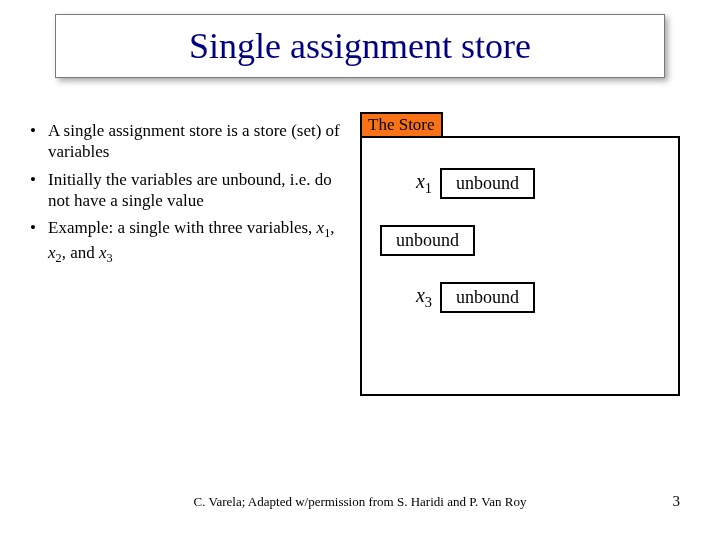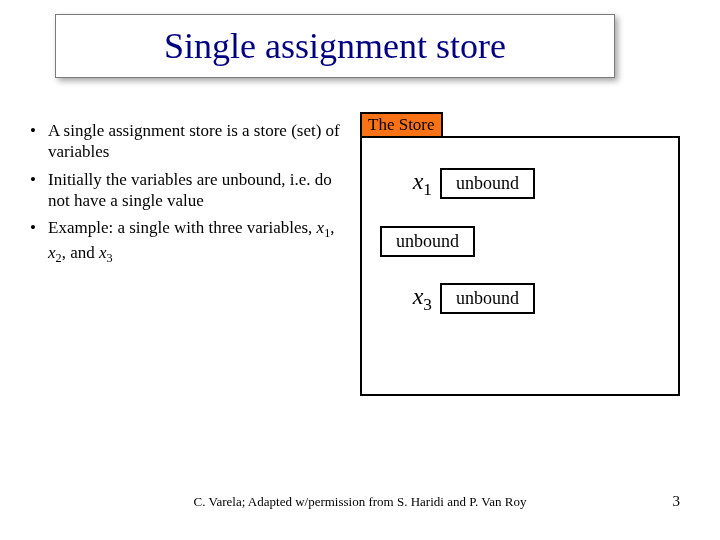--- a/index.html
+++ b/index.html
@@ -1,32 +1,32 @@
 <!DOCTYPE html>
 <html><head>
 <meta charset="utf-8">
 <style>
   * { box-sizing: border-box; margin: 0; padding: 0; }
   html, body { width: 720px; height: 540px; background: #fff; font-family: "Times New Roman", Times, serif; color: #000; overflow: hidden; }
   .slide { position: relative; width: 720px; height: 540px; }
-  .title-box { position: absolute; left: 55px; top: 14px; width: 560px; height: 64px; border: 1px solid #7a7a7a; box-shadow: 3px 3px 6px rgba(0,0,0,0.35); display: flex; align-items: center; justify-content: center; background: #fff; }
+  .title-box { position: absolute; left: 55px; top: 14px; width: 610px; height: 64px; border: 1px solid #7a7a7a; box-shadow: 3px 3px 6px rgba(0,0,0,0.35); display: flex; align-items: center; justify-content: center; background: #fff; }
   .title { font-size: 36px; color: #000080; }
   .content { position: absolute; left: 30px; top: 120px; right: 30px; display: flex; }
   .bullets { width: 320px; font-size: 17px; line-height: 1.25; }
   .bullets ul { list-style: none; padding-left: 0; }
   .bullets li { display: flex; margin-bottom: 6px; }
   .bullets li .dot { width: 18px; flex: 0 0 18px; }
   .bullets li .txt { flex: 1; }
   .ital { font-style: italic; }
   .sub { font-size: 0.72em; vertical-align: sub; }
   .right { position: relative; flex: 1; }
   .store-label { position: absolute; left: 10px; top: -8px; font-size: 17px; border: 2px solid #000; padding: 1px 6px; background: #f97316; z-index: 2; }
   .store-box { position: absolute; left: 10px; top: 16px; width: 320px; height: 260px; border: 2px solid #000; padding: 24px 18px 18px 18px; }
   .var-row { display: flex; align-items: center; margin-bottom: 26px; margin-top: 6px; }
-  .var-name { width: 60px; font-size: 24px; font-style: italic; text-align: right; padding-right: 8px; }
+  .var-name { width: 60px; font-size: 20px; font-style: italic; text-align: right; padding-right: 8px; }
   .var-name .sub2 { font-size: 0.72em; font-style: normal; vertical-align: sub; }
   .var-box { border: 2px solid #000; padding: 3px 14px; font-size: 18px; min-width: 92px; text-align: center; }
   .footer-credit { position: absolute; left: 0; right: 0; bottom: 30px; text-align: center; font-size: 13px; }
   .page-num { position: absolute; right: 40px; bottom: 30px; font-size: 15px; }
 </style>
 </head>
 <body>
 
 <div class="slide">
 

